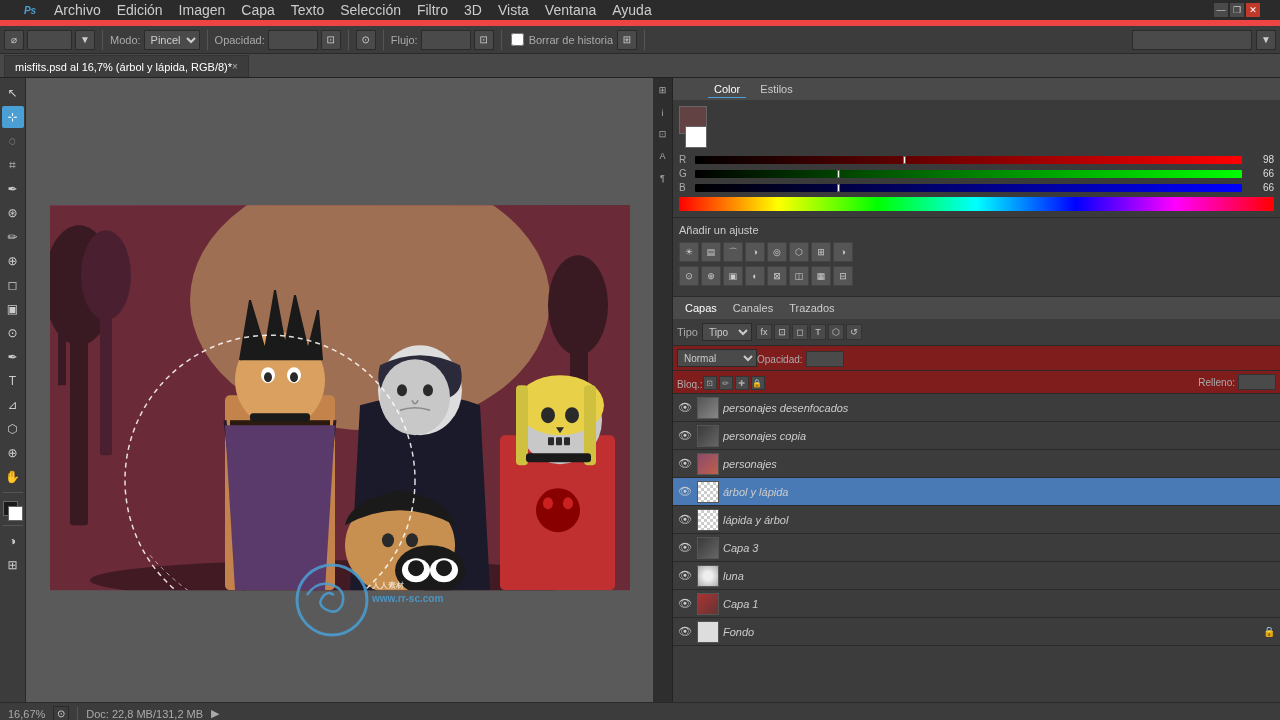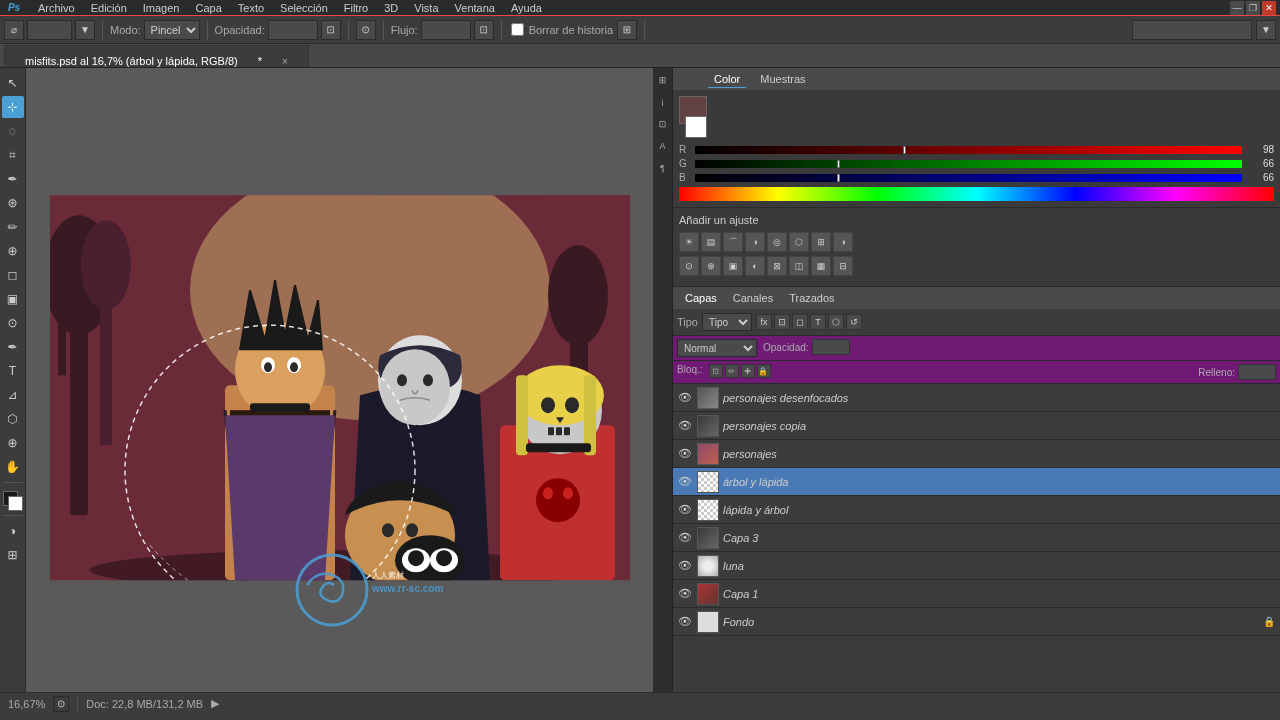--- a/index.html
+++ b/index.html
@@ -10,43 +10,43 @@
       font-family: Arial, sans-serif;
       font-size: 11px;
       color: #ccc;
       overflow: hidden;
       user-select: none;
     }
 
     
     #menubar {
       background: #2b2b2b;
-      height: 16px;
-      display: flex;
-      align-items: center;
-      padding: 0 4px;
-      border-bottom: 1px solid #ef4444;
+      height: 26px;
+      display: flex;
+      align-items: center;
+      padding: 0 20px;
+      border-bottom: 6px solid #ef4444;
     }
     .ps-logo {
       width: 20px;
       height: 20px;
       margin-right: 6px;
       display: flex;
       align-items: center;
       justify-content: center;
       font-size: 10px;
       font-weight: bold;
       color: #4a9fd4;
       font-style: italic;
     }
     .menu-item {
       padding: 2px 8px;
       cursor: pointer;
       color: #ccc;
-      font-size: 11px;
+      font-size: 14px;
     }
     .window-controls {
       margin-left: auto;
       display: flex;
       gap: 2px;
     }
     .win-btn {
       width: 14px;
       height: 14px;
       border: none;
@@ -122,30 +122,30 @@
     #tabbar {
       background: #484848;
       height: 24px;
       display: flex;
       align-items: flex-end;
       padding-left: 4px;
       border-bottom: 1px solid #222;
     }
     .tab {
       height: 22px;
-      padding: 0 20px;
+      padding: 0 10px;
       background: #5a5a5a;
       border: 1px solid #333;
       border-bottom: none;
       display: flex;
-      align-items: flex-end;
+      align-items: center;
       font-size: 11px;
       color: #ddd;
       cursor: pointer;
-      gap: 20px;
+      gap: 0;
     }
     .tab.active { background: #3c3c3c; color: #fff; }
     .tab-close {
       font-size: 10px;
       color: #aaa;
       cursor: pointer;
     }
 
     
     #main-layout {
@@ -371,26 +371,25 @@
       height: 16px;
       background: #4a4a4a;
       border: 1px solid #333;
       display: flex;
       align-items: center;
       justify-content: center;
       font-size: 9px;
       cursor: pointer;
     }
     .layers-options {
-      background: #701a75;
+      background: #7f1d1d;
       padding: 3px 4px;
       border-bottom: 1px solid #2a2a2a;
       display: flex;
-      align-items: flex-start;
-      gap: 6px;
+      align-items: flex-end;
       font-size: 10px;
       color: #aaa;
     }
     .layers-options-group {
       display: flex;
       align-items: center;
       gap: 3px;
     }
     .lock-icons { display: flex; gap: 2px; }
     .lock-icon {
@@ -749,21 +748,21 @@
       <div class="r-strip-icon">⊡</div>
       <div class="r-strip-icon">A</div>
       <div class="r-strip-icon">¶</div>
     </div>
 
     <div class="right-panels">
 
       <div id="color-panel">
         <div class="panel-header">
           <span class="panel-tab active">Color</span>
-          <span class="panel-tab">Muestras</span>
+          <span class="panel-tab">Estilos</span>
         </div>
         <div class="panel-content">
           <div class="color-preview-row">
             <div>
               <div class="color-preview-box" style="background:#624242;"></div>
               <div class="color-preview-box" style="background:#fff; width:22px; height:22px; margin-top:-8px; margin-left:6px;"></div>
             </div>
           </div>
           <div class="color-channels">
             <div class="channel-row">

